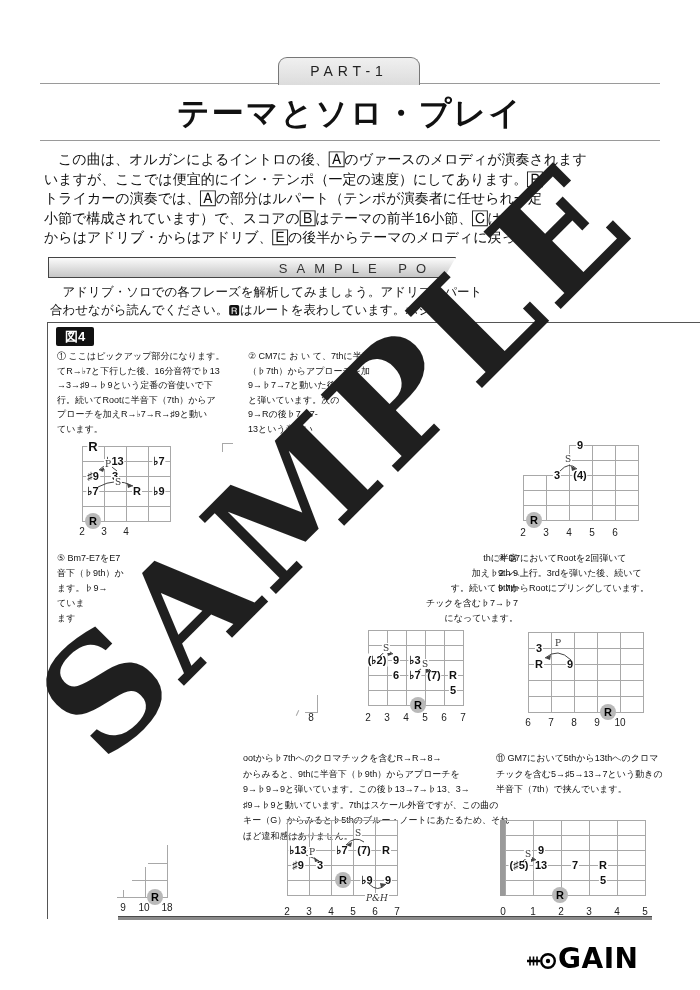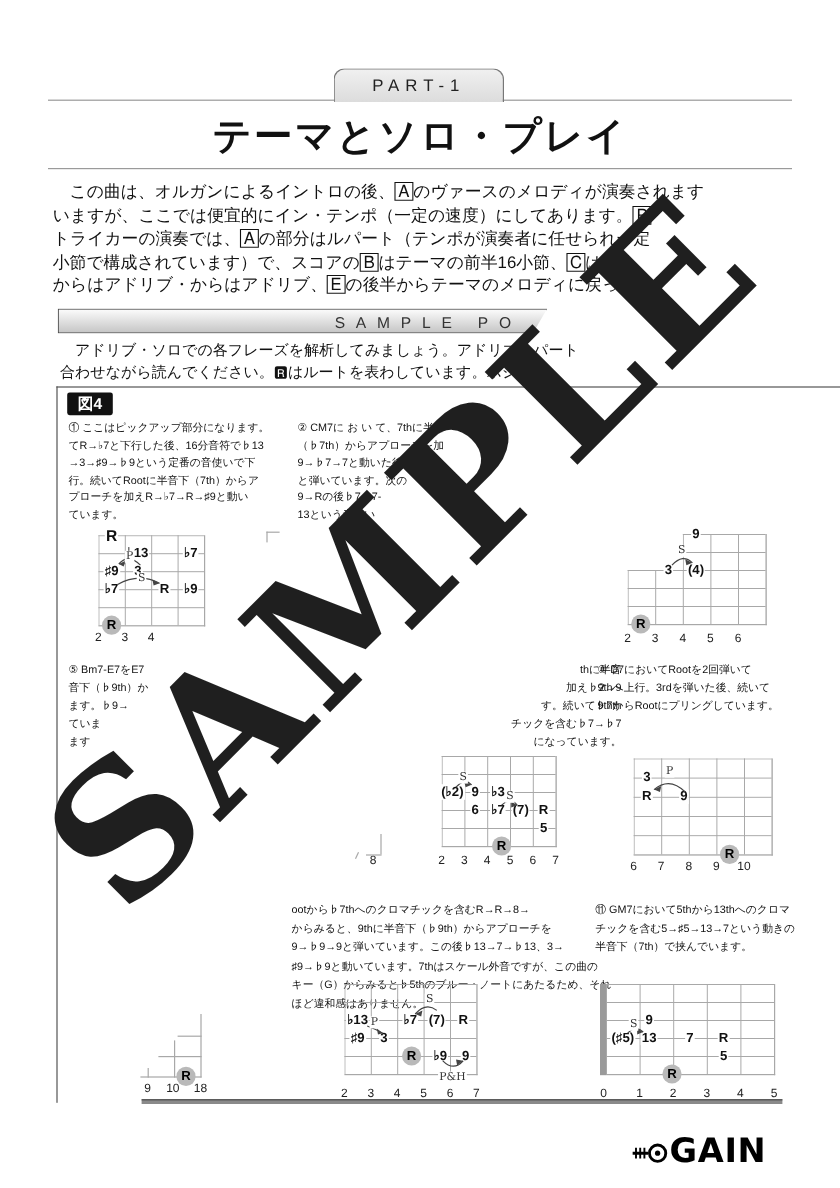--- a/index.html
+++ b/index.html
@@ -265,21 +265,21 @@
     <span class="note" style="left:22px;top:38px;">♭13</span>
     <span class="note" style="left:66px;top:38px;">♭7</span>
     <span class="note" style="left:88px;top:38px;">(7)</span>
     <span class="note" style="left:110px;top:38px;">R</span>
     <span class="note" style="left:22px;top:53px;">♯9</span>
     <span class="note" style="left:44px;top:53px;">3</span>
     <span class="note" style="left:91px;top:68px;">♭9</span>
     <span class="note" style="left:112px;top:68px;">9</span>
     <span class="arcl" style="left:82px;top:21px;">S</span>
     <span class="arcl" style="left:36px;top:40px;">P</span>
-    <span class="arcl" style="left:101px;top:86px;">P&amp;H</span>
+    <span class="arcl" style="left:101px;top:86px;font-style:italic;">P&amp;H</span>
     <span class="rootc" style="left:67px;top:68px;">R</span>
     <span class="fret" style="left:11px;top:94px;">2</span>
     <span class="fret" style="left:33px;top:94px;">3</span>
     <span class="fret" style="left:55px;top:94px;">4</span>
     <span class="fret" style="left:77px;top:94px;">5</span>
     <span class="fret" style="left:99px;top:94px;">6</span>
     <span class="fret" style="left:121px;top:94px;">7</span>
   </div>
 
   <div class="diag" style="left:490px;top:812px;width:165px;height:105px;">

